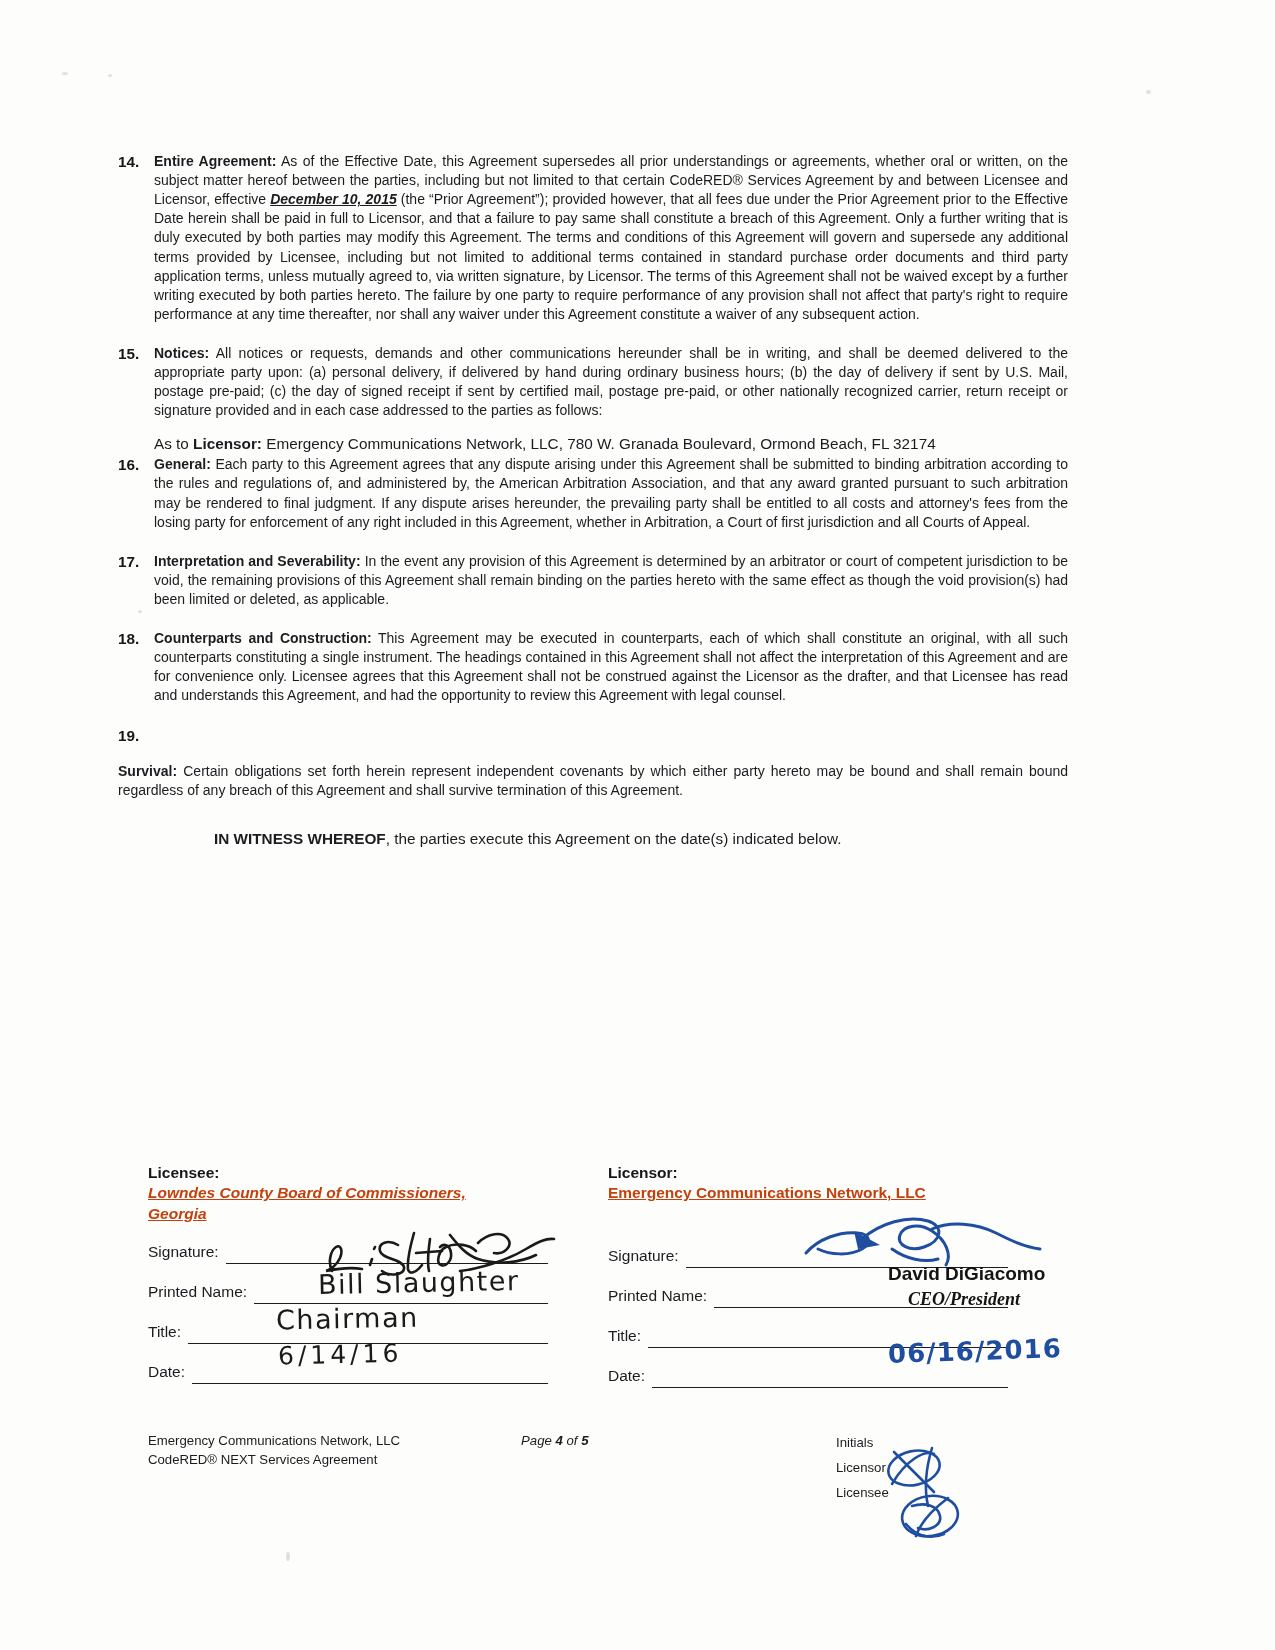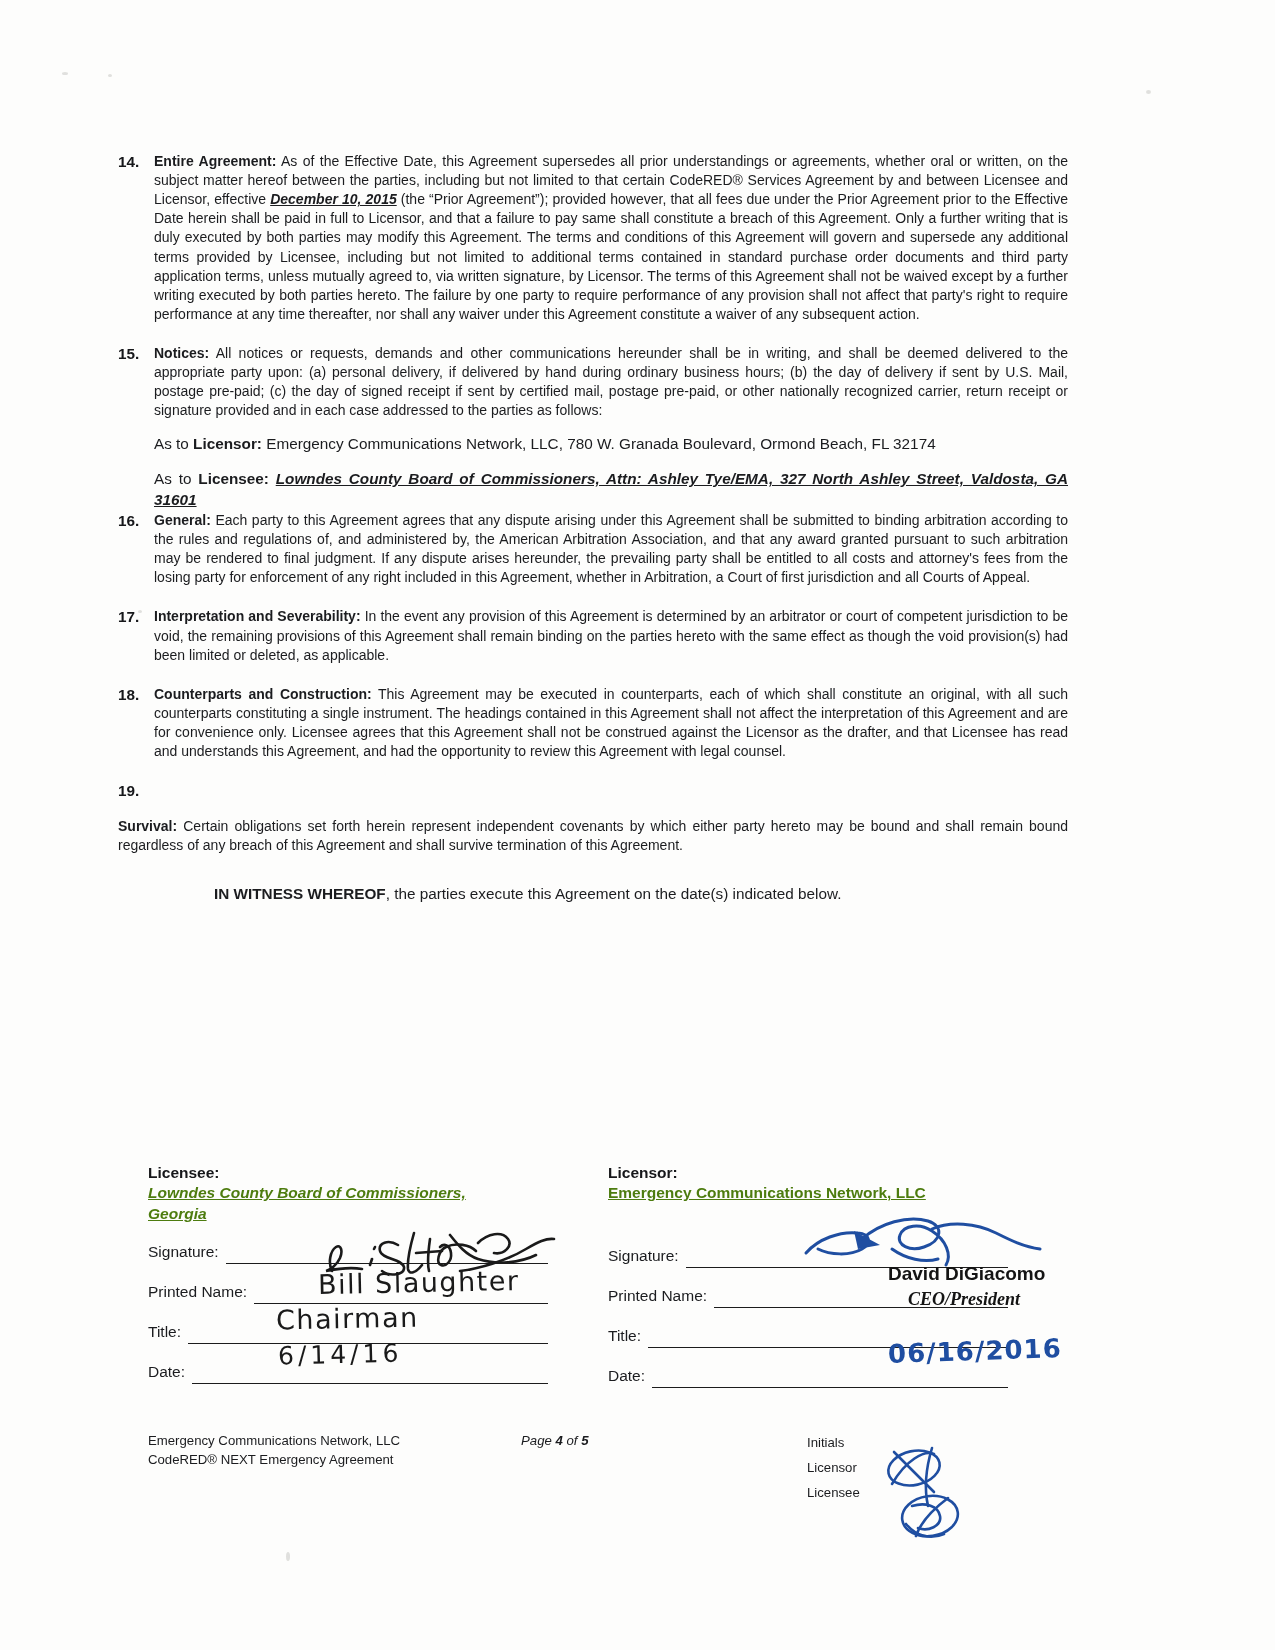--- a/index.html
+++ b/index.html
@@ -100,21 +100,21 @@
 
   .sig-head {
     font-size: 15.5px;
     font-weight: bold;
     color: #16171a;
     line-height: 1.32;
   }
   .sig-party {
     font-size: 15.5px;
     font-weight: bold;
-    color: #4d7c0f;
+    color: #c2410c;
     line-height: 1.32;
     text-decoration: underline;
   }
   .sig-party.italic { font-style: italic; }
 
   .sig-row {
     position: relative;
     display: flex;
     align-items: flex-end;
     height: 34px;
@@ -198,21 +198,21 @@
   .footer-page {
     position: absolute;
     left: 373px;
     top: 0;
     font-size: 13.2px;
     font-style: italic;
   }
   .footer-page b { font-weight: bold; }
   .initials-block {
     position: absolute;
-    left: 659px;
+    left: 688px;
     top: -2px;
     font-size: 13.2px;
     color: #1b1c1f;
     line-height: 1.9;
   }
   svg { display: block; overflow: visible; }
 </style>
 </head>
 <body>
 
@@ -231,21 +231,20 @@
       <div class="clause-body"><span class="clause-title">Entire Agreement:</span><span> As of the Effective Date, this Agreement supersedes all prior understandings or agreements, whether oral or written, on the subject matter hereof between the parties, including but not limited to that certain CodeRED® Services Agreement by and between Licensee and Licensor, effective </span><span class="ul-bi">December 10, 2015</span><span> (the “Prior Agreement”); provided however, that all fees due under the Prior Agreement prior to the Effective Date herein shall be paid in full to Licensor, and that a failure to pay same shall constitute a breach of this Agreement. Only a further writing that is duly executed by both parties may modify this Agreement. The terms and conditions of this Agreement will govern and supersede any additional terms provided by Licensee, including but not limited to additional terms contained in standard purchase order documents and third party application terms, unless mutually agreed to, via written signature, by Licensor. The terms of this Agreement shall not be waived except by a further writing executed by both parties hereto. The failure by one party to require performance of any provision shall not affect that party's right to require performance at any time thereafter, nor shall any waiver under this Agreement constitute a waiver of any subsequent action.</span></div>
     </div>
 
     <div class="clause" style="margin-bottom:0;">
       <div class="clause-num">15.</div>
       <div class="clause-body"><span class="clause-title">Notices:</span><span>   All notices or requests, demands and other communications hereunder shall be in writing, and shall be deemed delivered to the appropriate party upon: (a) personal delivery, if delivered by hand during ordinary business hours; (b) the day of delivery if sent by U.S. Mail, postage pre-paid; (c) the day of signed receipt if sent by certified mail, postage pre-paid, or other nationally recognized carrier, return receipt or signature provided and in each case addressed to the parties as follows:</span></div>
     </div>
 
     <div class="sub-para notices-indent"><span>As to </span><span class="lbl-bold">Licensor:</span><span> Emergency Communications Network, LLC, 780 W. Granada Boulevard, Ormond Beach, FL 32174</span></div>
 
-    <div class="sub-para notices-indent"><span>As to </span><span class="lbl-bold">Licensee:</span> <span class="ul-bi">Lowndes County Board of Commissioners, Attn:  Ashley Tye/EMA, 327 North Ashley Street, Valdosta, GA  31601</span></div>
 
 
     <div class="clause">
       <div class="clause-num">16.</div>
       <div class="clause-body"><span class="clause-title">General:</span><span>  Each party to this Agreement agrees that any dispute arising under this Agreement shall be submitted to binding arbitration according to the rules and regulations of, and administered by, the American Arbitration Association, and that any award granted pursuant to such arbitration may be rendered to final judgment. If any dispute arises hereunder, the prevailing party shall be entitled to all costs and attorney's fees from the losing party for enforcement of any right included in this Agreement, whether in Arbitration, a Court of first jurisdiction and all Courts of Appeal.</span></div>
     </div>
 
     <div class="clause">
       <div class="clause-num">17.</div>
       <div class="clause-body"><span class="clause-title">Interpretation and Severability:</span><span> In the event any provision of this Agreement is determined by an arbitrator or court of competent jurisdiction to be void, the remaining provisions of this Agreement shall remain binding on the parties hereto with the same effect as though the void provision(s) had been limited or deleted, as applicable.</span></div>
@@ -345,21 +344,21 @@
 
     <div class="typed-name" style="left:770px;top:100px;">David DiGiacomo</div>
     <div class="typed-title" style="left:790px;top:126px;">CEO/President</div>
 
     <div class="hand-date-blue" style="left:770px;top:173px;">06/16/2016</div>
   </div>
 
   <div class="footer">
     <div class="footer-left">
       <div>Emergency Communications Network, LLC</div>
-      <div>CodeRED® NEXT Emergency Agreement</div>
+      <div>CodeRED® NEXT Services Agreement</div>
     </div>
     <div class="footer-page"><span>Page </span><b>4</b><span> of </span><b>5</b></div>
 
     <div class="initials-block">
       <div>Initials</div>
       <div>Licensor</div>
       <div>Licensee</div>
     </div>
   </div>
 

